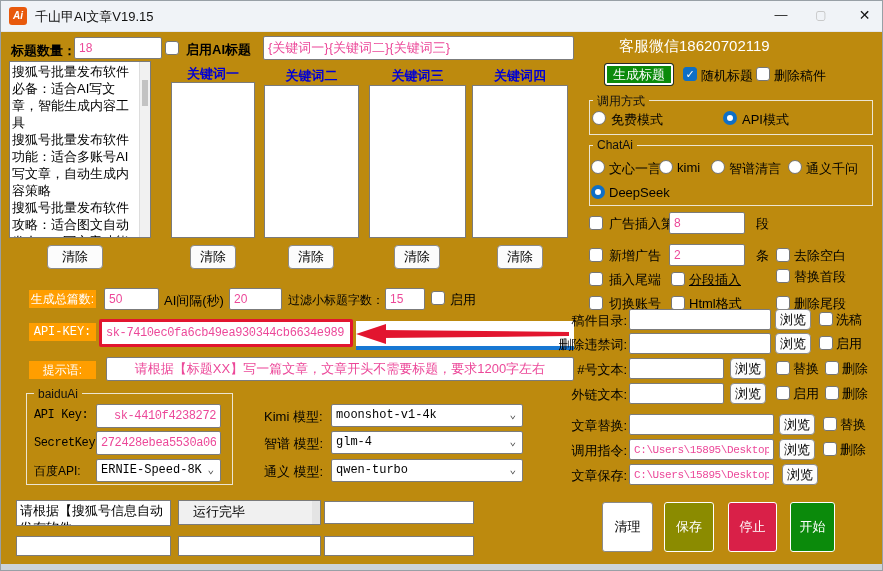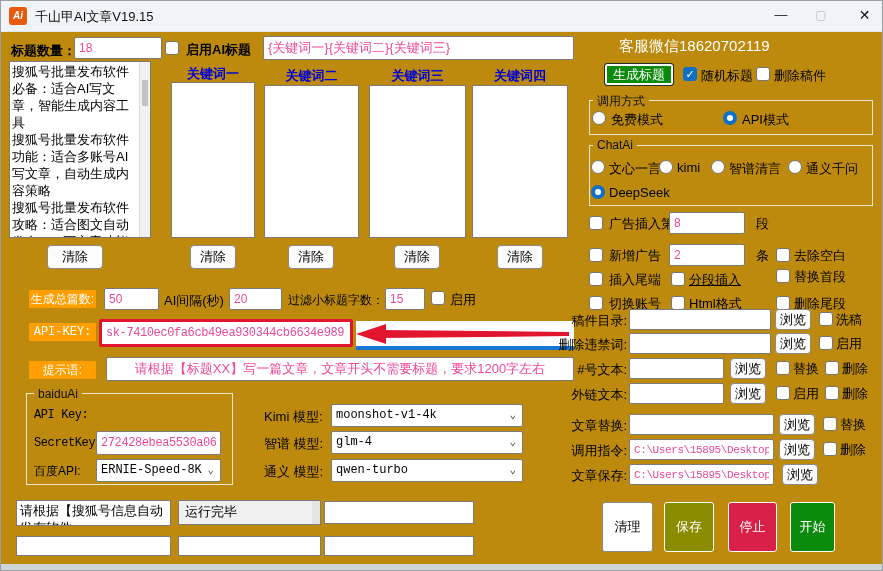--- a/index.html
+++ b/index.html
@@ -84,20 +84,21 @@
     <polygon points="28,9 216,11 216,15 28,17" fill="#E2152F"></polygon>
     <polygon points="3,13 33,3 33,23" fill="#E2152F"></polygon>
   </svg>
 
   <div class="olbl" style="left:28px;top:360px;width:67px;height:18px;">提示语:</div>
   <input class="inp" style="left: 105px; top: 356px; width: 468px; height: 24px; font-size: 13px; text-align: center;" value="请根据【标题XX】写一篇文章，文章开头不需要标题，要求1200字左右">
 
   <div class="grp" style="left:25px;top:392px;width:207px;height:92px;"></div>
   <div class="grplbl" style="left:33px;top:386px;">baiduAi</div>
   <div class="lbl mono" style="left:33px;top:407px;font-size:12px;">API Key:</div>
+  <input class="inp mono" style="left: 95px; top: 403px; width: 125px; height: 24px; text-align: right;" value="sk-4410f4238272">
   <div class="lbl mono" style="left:33px;top:435px;font-size:12px;">SecretKey:</div>
   <input class="inp mono" style="left: 95px; top: 430px; width: 125px; height: 24px; text-align: right;" value="272428ebea5530a06fda5b2">
   <div class="lbl" style="left:33px;top:462px;font-size:12px;">百度API:</div>
   <div class="sel" style="left:95px;top:458px;width:125px;height:23px;">
     <span>ERNIE-Speed-8K</span><span class="chev">⌄</span>
   </div>
 
   <div class="lbl" style="left:263px;top:407px;">Kimi 模型:</div>
   <div class="sel" style="left:330px;top:403px;width:192px;height:23px;">
     <span>moonshot-v1-4k</span><span class="chev">⌄</span>
@@ -108,21 +109,21 @@
   </div>
   <div class="lbl" style="left:263px;top:462px;">通义 模型:</div>
   <div class="sel" style="left:330px;top:458px;width:192px;height:23px;">
     <span>qwen-turbo</span><span class="chev">⌄</span>
   </div>
 
   <div class="box" style="left:15px;top:499px;width:155px;height:26px;overflow:hidden;">
     <div style="padding:1px 3px;font-size:13px;line-height:17px;word-break:break-all;">请根据【搜狐号信息自动发布软件</div>
   </div>
   <div class="box" style="left:177px;top:499px;width:143px;height:25px;background:#f0f0f0;overflow:hidden;">
-    <div style="padding:2px 6px;font-size:13px;">运行完毕</div>
+    <div style="padding:2px 14px;font-size:13px;">运行完毕</div>
     <div style="position:absolute;right:0;top:0;width:8px;height:100%;background:#e4e4e4;"></div>
   </div>
   <div class="box" style="left:323px;top:500px;width:150px;height:23px;"></div>
   <div class="box" style="left:15px;top:535px;width:155px;height:20px;"></div>
   <div class="box" style="left:177px;top:535px;width:143px;height:20px;"></div>
   <div class="box" style="left:323px;top:535px;width:150px;height:20px;"></div>
 
   <div class="wlbl" style="left:618px;top:36px;font-size:15px;">客服微信18620702119</div>
 
   <button class="actbtn" style="left:603px;top:62px;width:70px;height:23px;background:#0B8A0B;border:1px solid #2a2a2a;box-shadow:inset 0 0 0 2px #fff;font-size:13px;line-height:19px;">生成标题</button>

